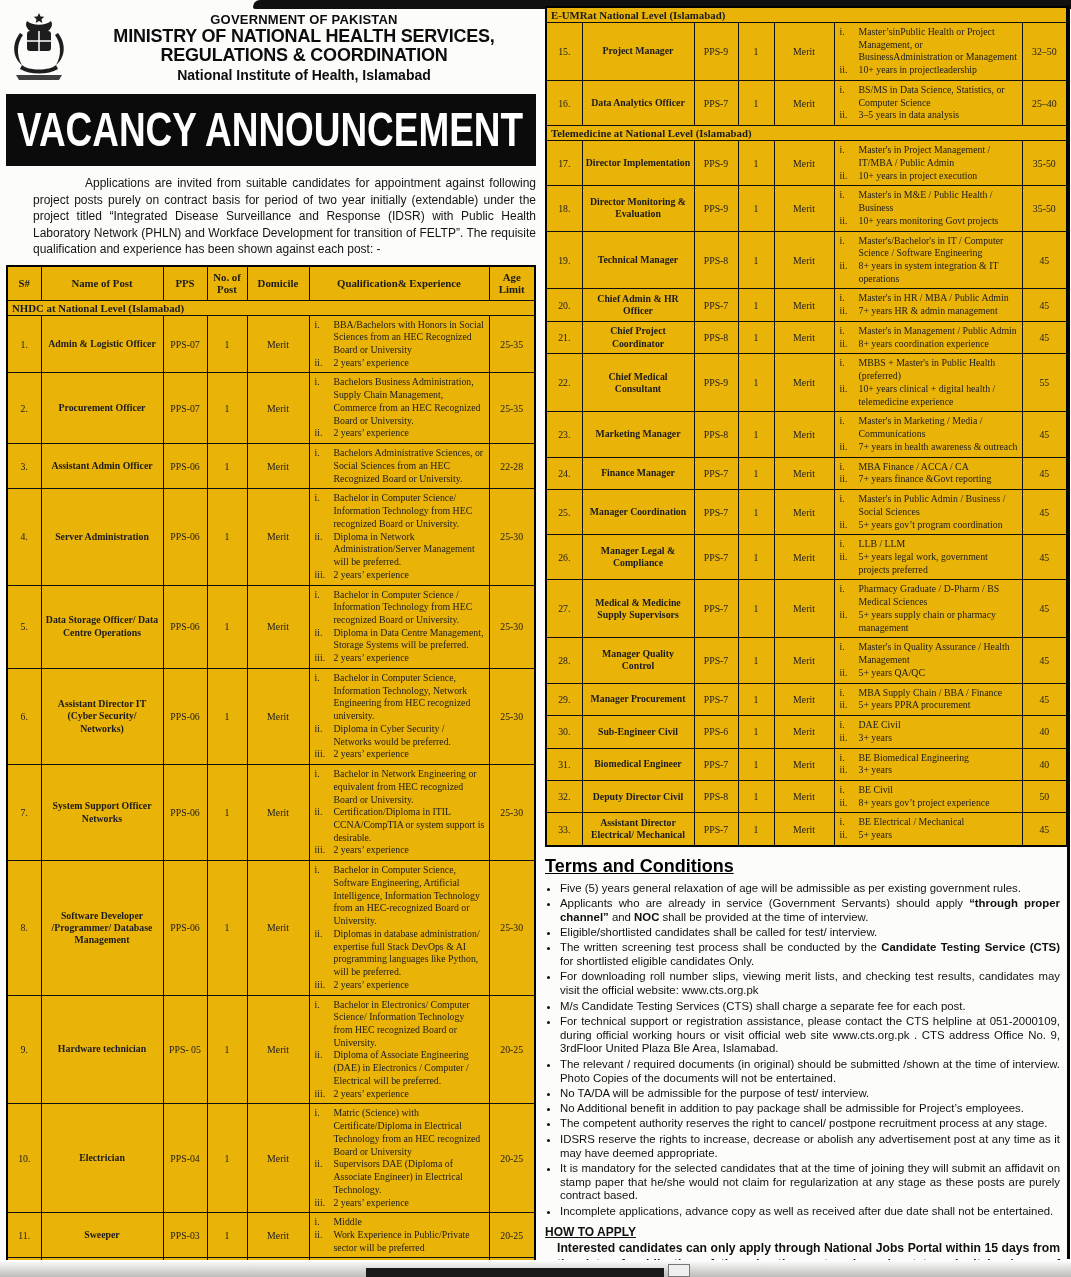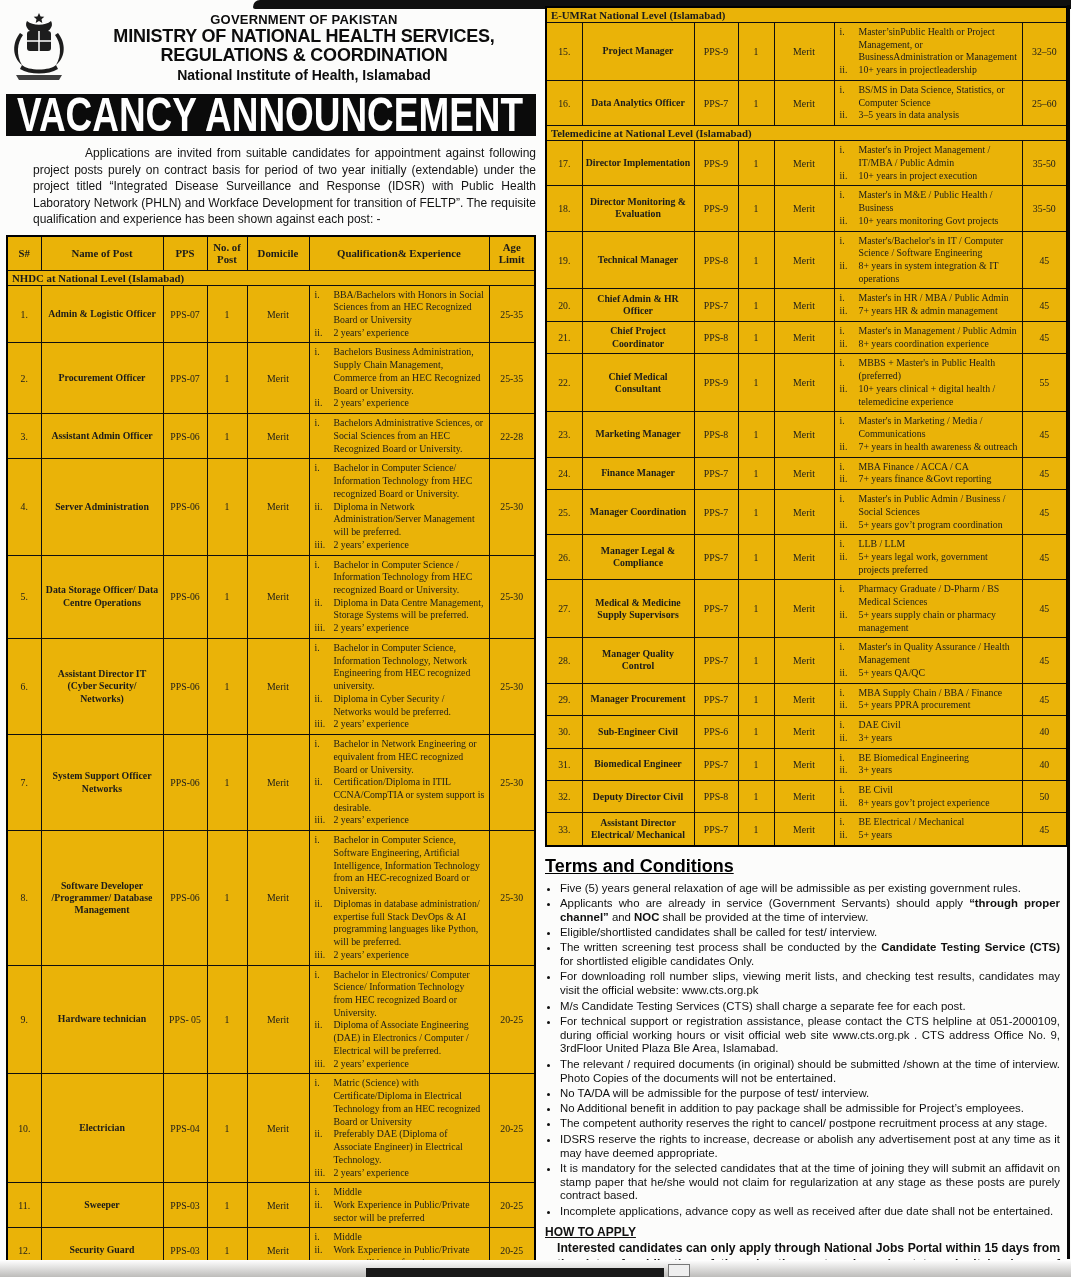--- a/index.html
+++ b/index.html
@@ -12,21 +12,21 @@
   .left-col{position:absolute;left:6px;top:9px;width:530px;}
   .masthead{display:flex;align-items:flex-start;}
   .emblem{width:66px;flex:none;padding-top:2px;text-align:center;}
   .head-center{flex:1;text-align:center;color:#0d0d0d;padding-top:3px;}
   .gov-line{font-size:13px;font-weight:bold;letter-spacing:.2px;}
   .ministry-line{font-size:18px;font-weight:bold;line-height:1.07;letter-spacing:-.2px;}
   .institute-line{font-size:14px;font-weight:bold;margin-top:1px;}
   .uraan{width:78px;flex:none;text-align:center;padding-top:4px;color:#111;}
   .uraan .u1{font-size:11px;font-weight:bold;letter-spacing:.6px;line-height:1;}
   .uraan .u2{font-size:12.5px;font-weight:bold;letter-spacing:.4px;line-height:1.1;}
-  .banner{background:#0b0b0b;margin-top:7px;height:42px;display:flex;align-items:center;}
+  .banner{background:#0b0b0b;margin-top:7px;height:72px;display:flex;align-items:center;}
   .intro{margin-top:9px;font-size:12px;line-height:1.38;text-align:justify;color:#141414;text-indent:52px;margin-left:27px;}
 
   
   table.jobs{border-collapse:collapse;table-layout:fixed;width:100%;font-family:"Liberation Serif",serif;color:#1b1b1b;background:#eab308;}
   table.jobs{border:2.5px solid #000;}
   .jobs td,.jobs th{border:1.4px solid #0f0f0f;padding:2px 2px;vertical-align:middle;overflow:hidden;}
   .jobs th{font-size:10.8px;font-weight:bold;text-align:center;padding:4px 1px;line-height:1.15;}
   .jobs .sec{font-weight:bold;font-size:10.8px;text-align:left;padding:1px 4px;}
   .jobs .c{text-align:center;font-size:9.8px;}
   .jobs .post{font-weight:bold;font-size:9.8px;text-align:center;line-height:1.25;padding:2px 3px;}
@@ -303,21 +303,21 @@
             <td class="c">PPS-04</td>
             <td class="c">1</td>
             <td class="c">Merit</td>
             <td class="qual">
               <div class="qi">
                 <span class="qn">i.</span>
                 <span class="qt">Matric (Science) with Certificate/Diploma in Electrical Technology from an HEC recognized Board or University</span>
               </div>
               <div class="qi">
                 <span class="qn">ii.</span>
-                <span class="qt">Preferably DAE (Diploma of Associate Engineer) in Electrical Technology.</span>
+                <span class="qt">Supervisors DAE (Diploma of Associate Engineer) in Electrical Technology.</span>
               </div>
               <div class="qi">
                 <span class="qn">iii.</span>
                 <span class="qt">2 years’ experience</span>
               </div>
             </td>
             <td class="c">20-25</td>
           </tr>
           <tr>
             <td class="c">11.</td>
@@ -402,21 +402,21 @@
             <td class="qual">
               <div class="qi">
                 <span class="qn">i.</span>
                 <span class="qt">BS/MS in Data Science, Statistics, or Computer Science</span>
               </div>
               <div class="qi">
                 <span class="qn">ii.</span>
                 <span class="qt">3–5 years in data analysis</span>
               </div>
             </td>
-            <td class="c">25–60</td>
+            <td class="c">25–40</td>
           </tr>
           <tr>
             <td class="sec" colspan="7">Telemedicine at National Level (Islamabad)</td>
           </tr>
           <tr>
             <td class="c">17.</td>
             <td class="post">Director Implementation</td>
             <td class="c">PPS-9</td>
             <td class="c">1</td>
             <td class="c">Merit</td>

